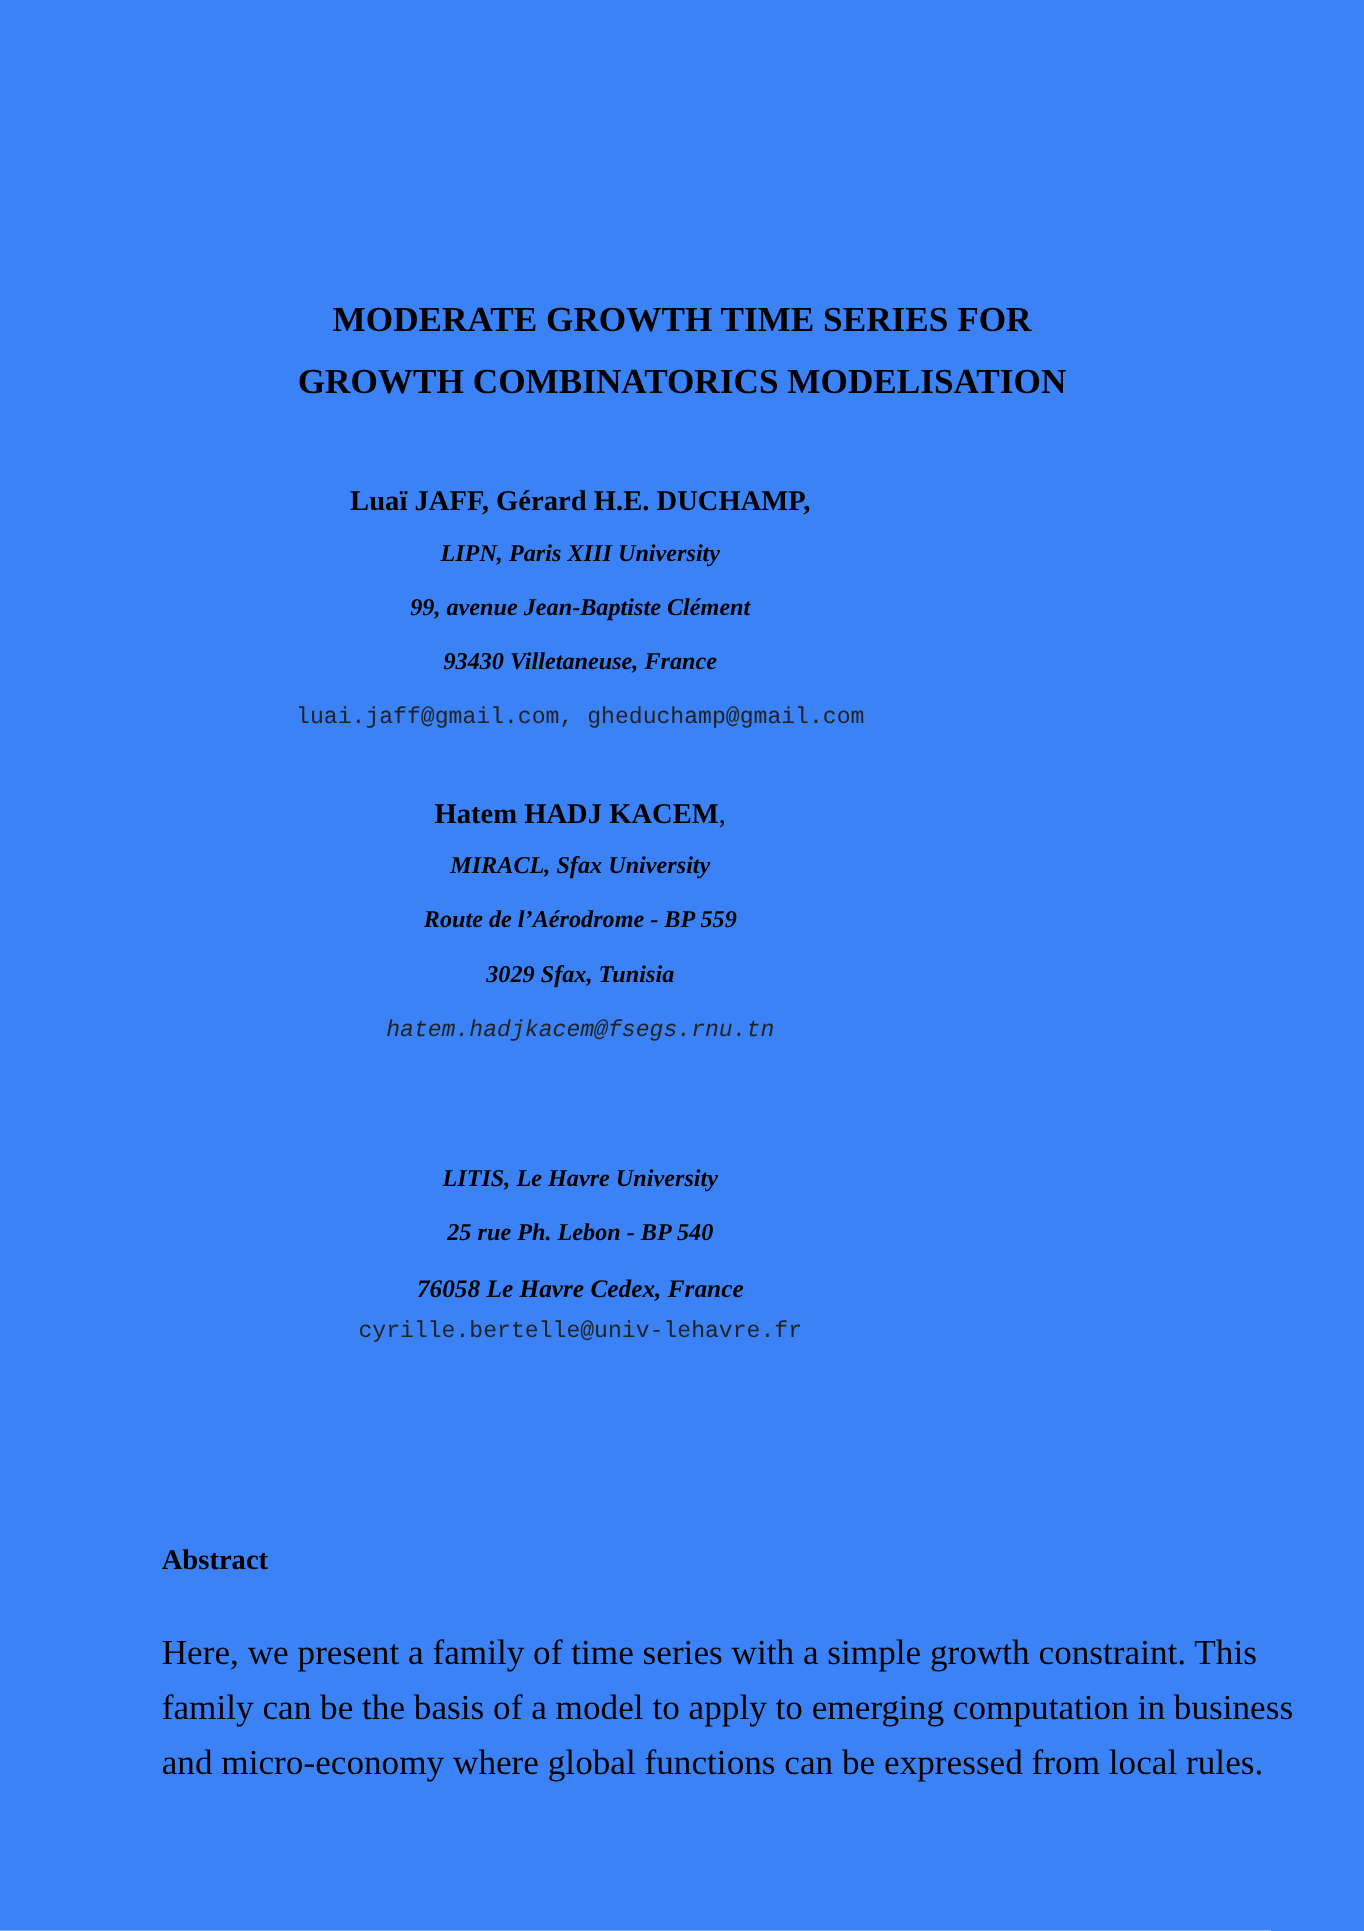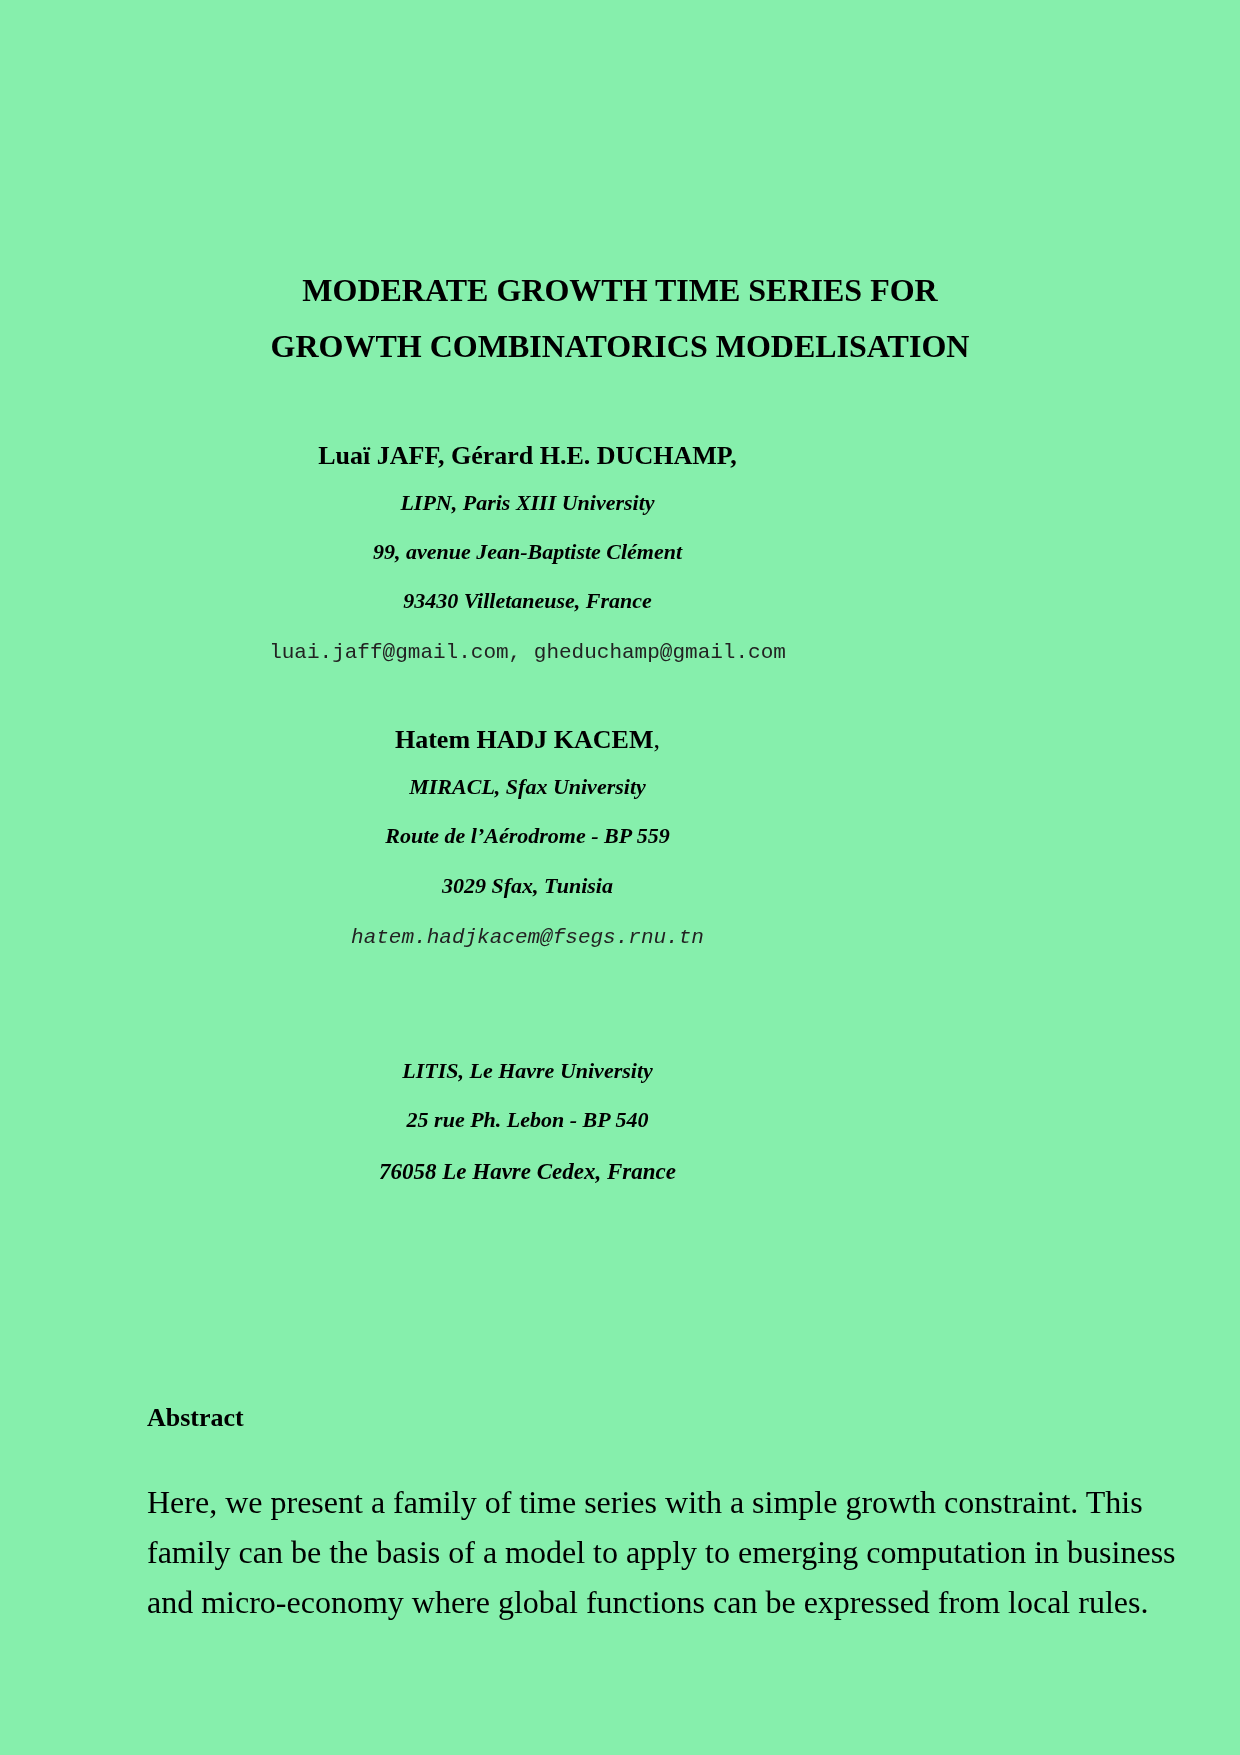--- a/index.html
+++ b/index.html
@@ -13,21 +13,21 @@
       position: relative;
       overflow: hidden;
       font-family: "Liberation Serif", "DejaVu Serif", serif;
       color: #000000;
     }
     .page {
       position: absolute;
       left: 0; top: 0;
       width: 1240px;
       height: 1755px;
-      background: #86efac;
+      background: #3b82f6;
     }
     .title {
       position: absolute;
       left: 0;
       width: 1240px;
       text-align: center;
       font-weight: bold;
       font-size: 32px;
       line-height: 56px;
       top: 262px;
@@ -103,20 +103,21 @@
     <span>Hatem HADJ KACEM</span><span class="comma">,</span>
   </div>
   <div class="center-line affil" style="top:774px;">MIRACL, Sfax University</div>
   <div class="center-line affil" style="top:823px;">Route de l’Aérodrome - BP 559</div>
   <div class="center-line affil" style="top:873px;">3029 Sfax, Tunisia</div>
   <div class="center-line email" style="top:926px;font-style:italic;">hatem.hadjkacem@fsegs.rnu.tn</div>
 
   <div class="center-line affil" style="top:1058px;">LITIS, Le Havre University</div>
   <div class="center-line affil" style="top:1107px;">25 rue Ph. Lebon - BP 540</div>
   <div class="center-line affil small" style="top:1159px;">76058 Le Havre Cedex, France</div>
+  <div class="center-line email" style="top:1199px;">cyrille.bertelle@univ-lehavre.fr</div>
 
   <div class="abstract-heading">Abstract</div>
   <div class="abstract-body">
     <span class="ln">Here, we present a family of time series with a simple growth constraint. This</span>
     <span class="ln">family can be the basis of a model to apply to emerging computation in business</span>
     <span class="ln">and micro-economy where global functions can be expressed from local rules.</span>
   </div>
 
 </div>
 

